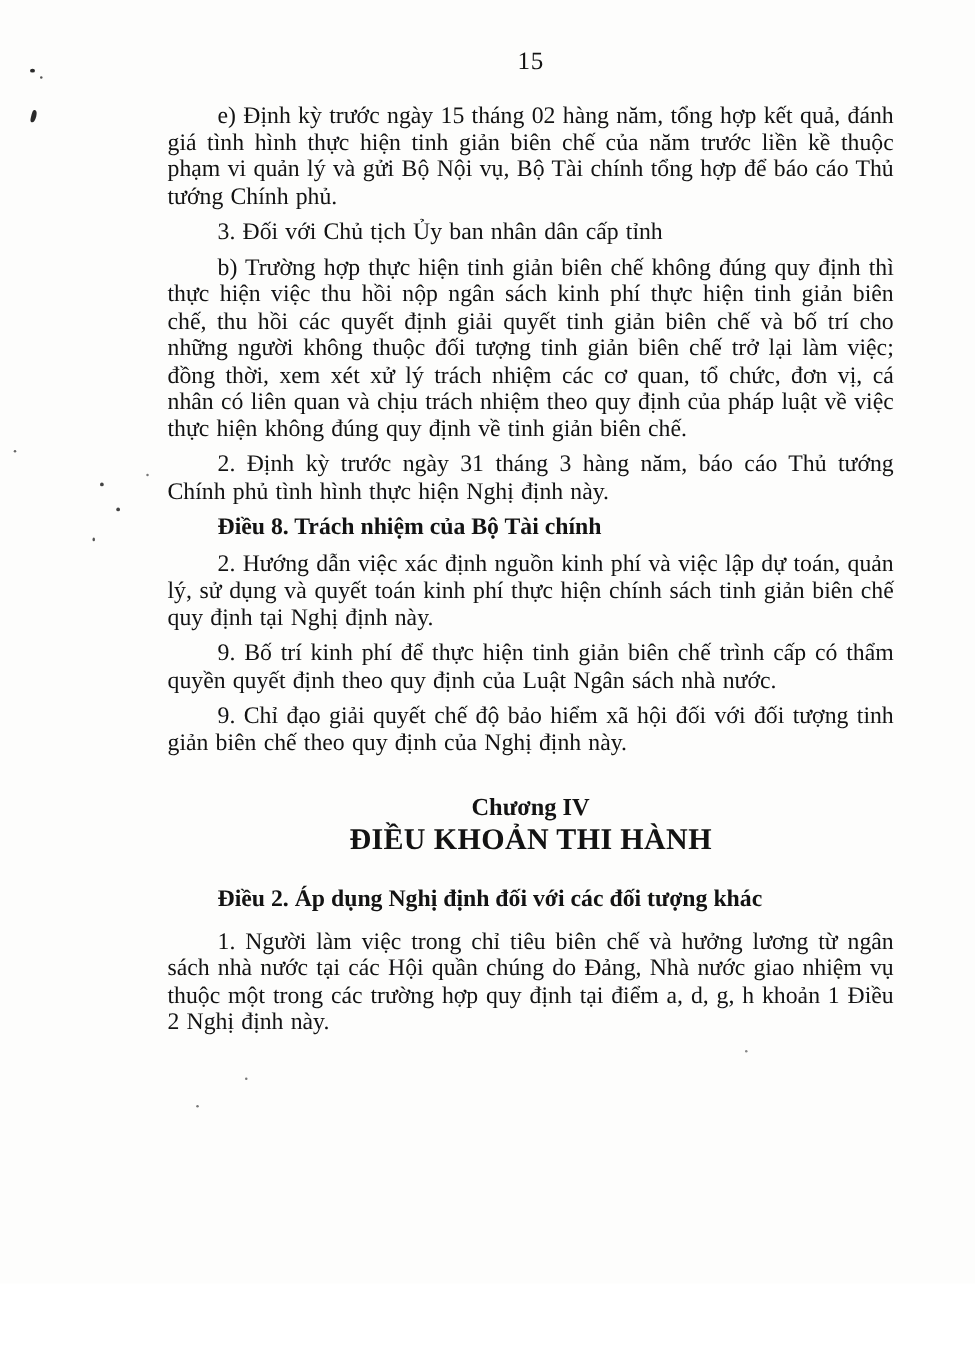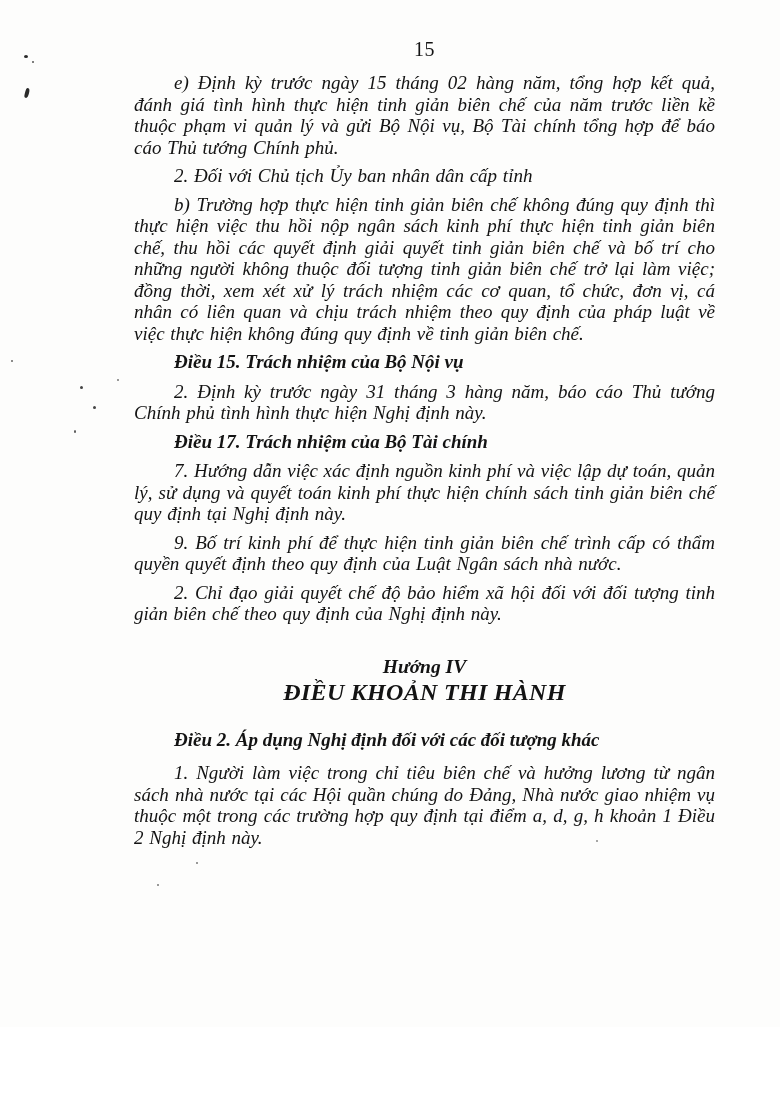--- a/index.html
+++ b/index.html
@@ -20,24 +20,23 @@
     position: absolute;
     top: 38px;
     left: 134px;
     width: 581px;
     text-align: center;
     font-size: 20px;
     letter-spacing: 0.5px;
   }
   .text-block {
     position: absolute;
-    top: 72px;
+    top: 82px;
     left: 134px;
     width: 581px;
-    font-style: italic;
   }
   p.body {
     font-size: 19px;
     line-height: 21.5px;
     text-align: justify;
     text-indent: 40px;
     margin: 0 0 7px 0;
     word-spacing: 1px;
   }
   p.heading {
@@ -90,41 +89,40 @@
 <body>
 
 <div class="page">
 
   <div class="page-number">15</div>
 
   <div class="text-block">
 
     <p class="body">e) Định kỳ trước ngày 15 tháng 02 hàng năm, tổng hợp kết quả, đánh giá tình hình thực hiện tinh giản biên chế của năm trước liền kề thuộc phạm vi quản lý và gửi Bộ Nội vụ, Bộ Tài chính tổng hợp để báo cáo Thủ tướng Chính phủ.</p>
 
-    <p class="body">2. Đối với Chủ tịch Ủy ban nhân dân cấp tỉnh</p>
+    <p class="body">3. Đối với Chủ tịch Ủy ban nhân dân cấp tỉnh</p>
 
 
     <p class="body">b) Trường hợp thực hiện tinh giản biên chế không đúng quy định thì thực hiện việc thu hồi nộp ngân sách kinh phí thực hiện tinh giản biên chế, thu hồi các quyết định giải quyết tinh giản biên chế và bố trí cho những người không thuộc đối tượng tinh giản biên chế trở lại làm việc; đồng thời, xem xét xử lý trách nhiệm các cơ quan, tổ chức, đơn vị, cá nhân có liên quan và chịu trách nhiệm theo quy định của pháp luật về việc thực hiện không đúng quy định về tinh giản biên chế.</p>
 
-    <p class="heading">Điều 15. Trách nhiệm của Bộ Nội vụ</p>
 
 
     <p class="body">2. Định kỳ trước ngày 31 tháng 3 hàng năm, báo cáo Thủ tướng Chính phủ tình hình thực hiện Nghị định này.</p>
 
-    <p class="heading">Điều 17. Trách nhiệm của Bộ Tài chính</p>
+    <p class="heading">Điều 8. Trách nhiệm của Bộ Tài chính</p>
 
-    <p class="body">7. Hướng dẫn việc xác định nguồn kinh phí và việc lập dự toán, quản lý, sử dụng và quyết toán kinh phí thực hiện chính sách tinh giản biên chế quy định tại Nghị định này.</p>
+    <p class="body">2. Hướng dẫn việc xác định nguồn kinh phí và việc lập dự toán, quản lý, sử dụng và quyết toán kinh phí thực hiện chính sách tinh giản biên chế quy định tại Nghị định này.</p>
 
     <p class="body">9. Bố trí kinh phí để thực hiện tinh giản biên chế trình cấp có thẩm quyền quyết định theo quy định của Luật Ngân sách nhà nước.</p>
 
 
-    <p class="body">2. Chỉ đạo giải quyết chế độ bảo hiểm xã hội đối với đối tượng tinh giản biên chế theo quy định của Nghị định này.</p>
+    <p class="body">9. Chỉ đạo giải quyết chế độ bảo hiểm xã hội đối với đối tượng tinh giản biên chế theo quy định của Nghị định này.</p>
 
     <div class="chapter">
-      <p class="chapter-label">Hướng IV</p>
+      <p class="chapter-label">Chương IV</p>
       <p class="chapter-title">ĐIỀU KHOẢN THI HÀNH</p>
     </div>
 
     <p class="heading heading-article-17">Điều 2. Áp dụng Nghị định đối với các đối tượng khác</p>
 
     <p class="body">1. Người làm việc trong chỉ tiêu biên chế và hưởng lương từ ngân sách nhà nước tại các Hội quần chúng do Đảng, Nhà nước giao nhiệm vụ thuộc một trong các trường hợp quy định tại điểm a, d, g, h khoản 1 Điều 2 Nghị định này.</p>
 
   </div>
 
   <div>

